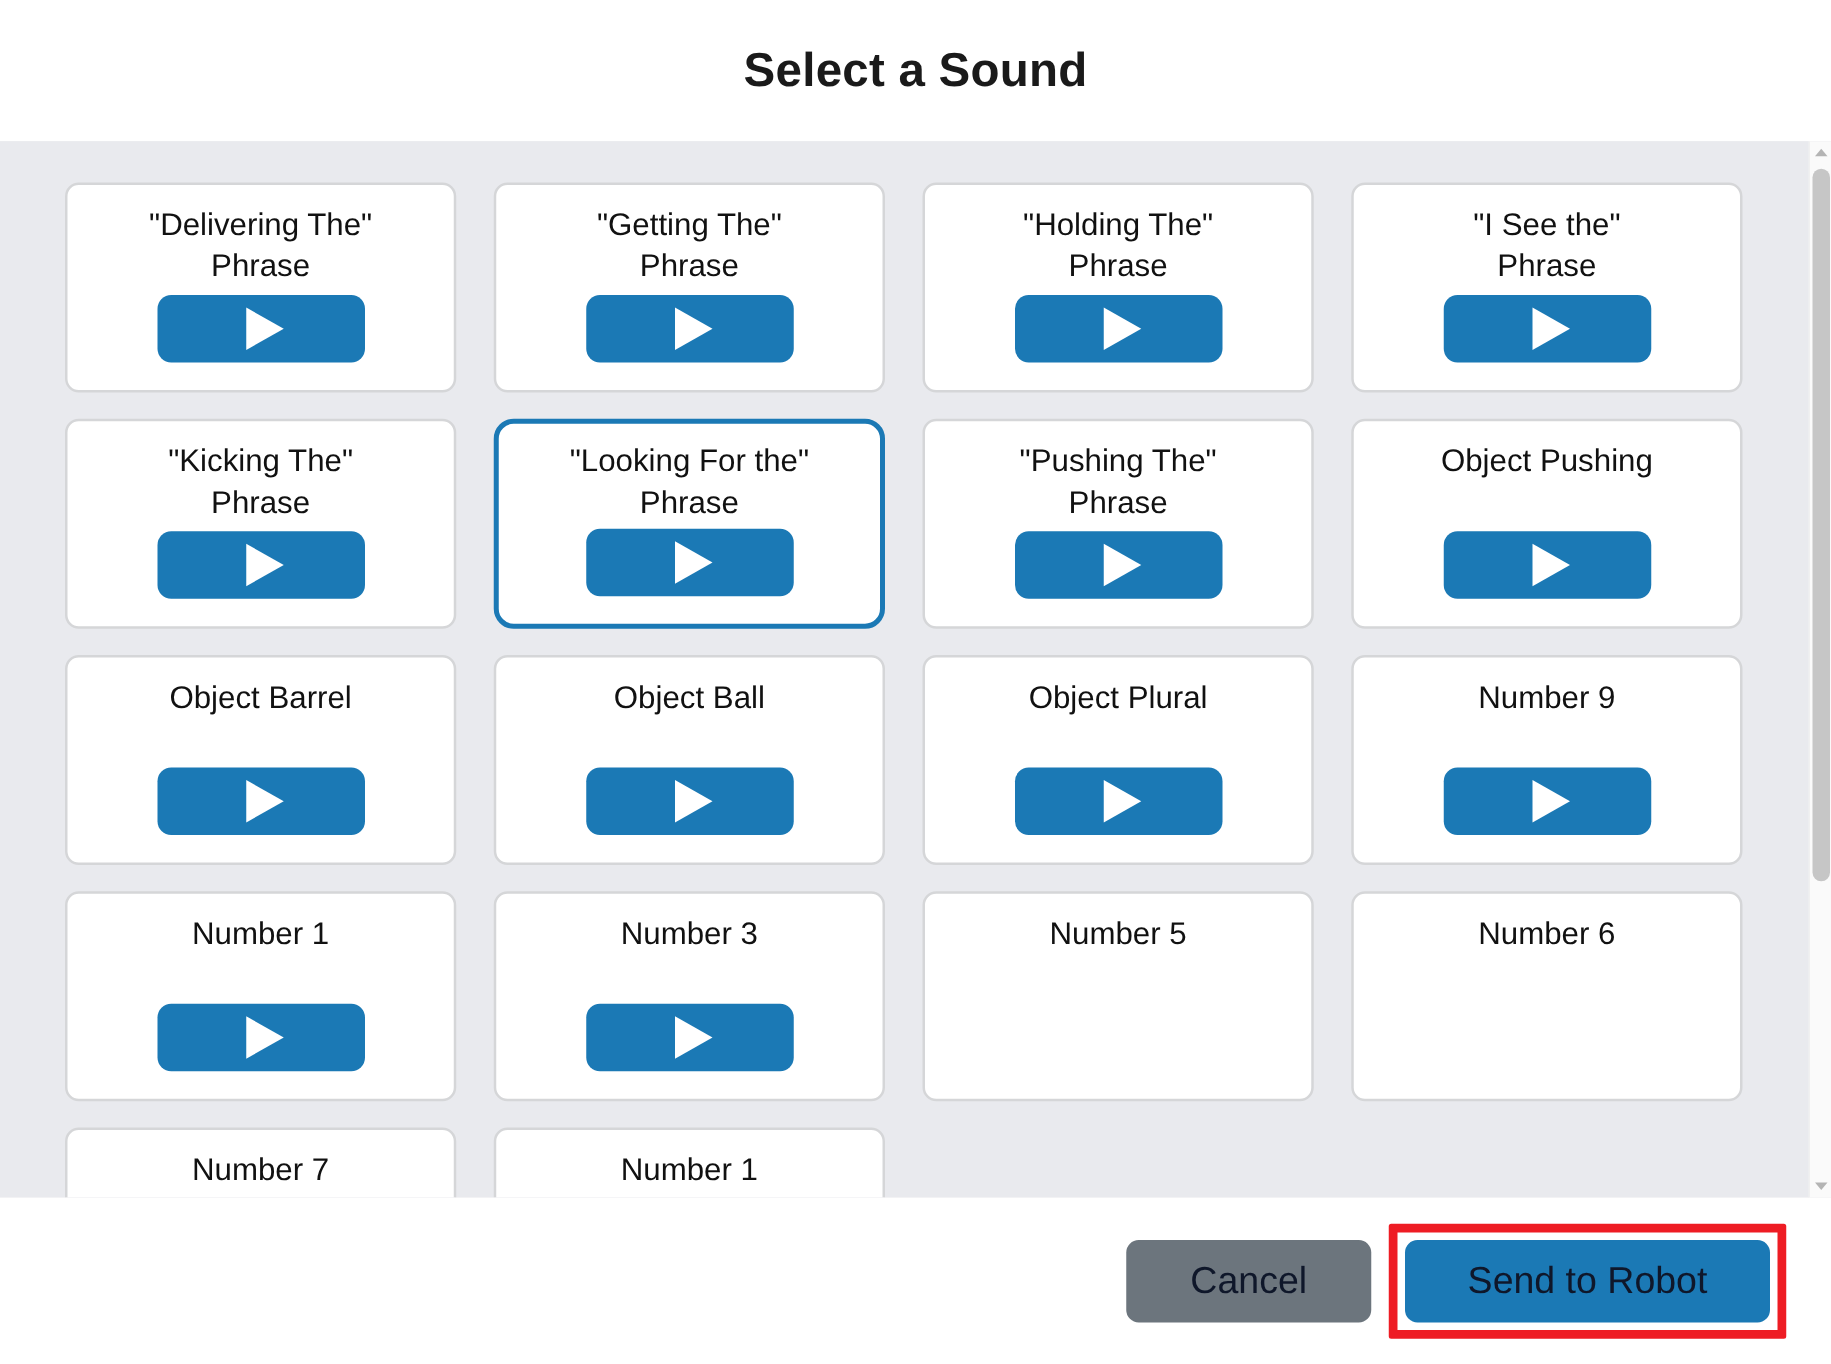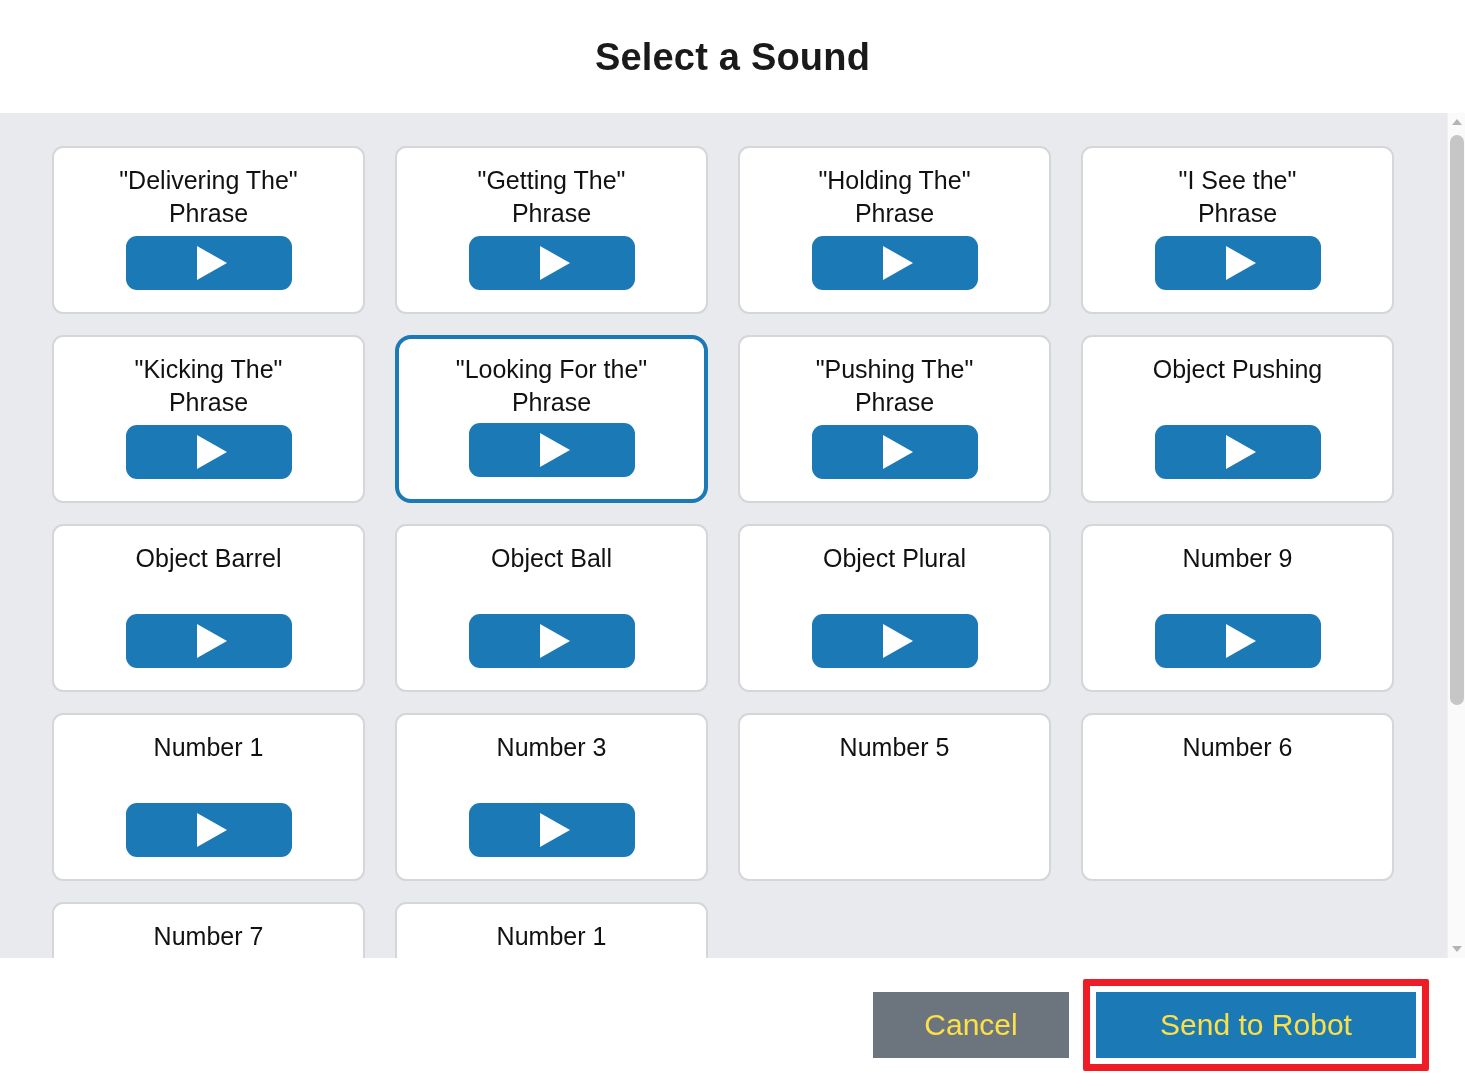--- a/index.html
+++ b/index.html
@@ -155,40 +155,40 @@
     display: flex;
     align-items: center;
     justify-content: flex-end;
     padding-right: 36px;
     gap: 14px;
   }
   .btn {
     border: none;
     font-size: 30px;
     font-family: "Liberation Sans", sans-serif;
-    color: #fde047;
-    border-radius: 0;
+    color: #0f172a;
+    border-radius: 10px;
     cursor: pointer;
     line-height: 1;
   }
   .btn-cancel {
     background: #6c757d;
     width: 196px;
     height: 66px;
   }
   .highlight-box {
     border: 7px solid #ee1c24;
     background: #ffffff;
     padding: 6px;
     border-radius: 2px;
     display: inline-flex;
   }
   .btn-send {
     background: #1b79b5;
-    width: 320px;
+    width: 292px;
     height: 66px;
   }
 </style>
 </head>
 <body>
 
 <div class="dialog">
 
   <div class="dialog-header">
     <div class="dialog-title">Select a Sound</div>

